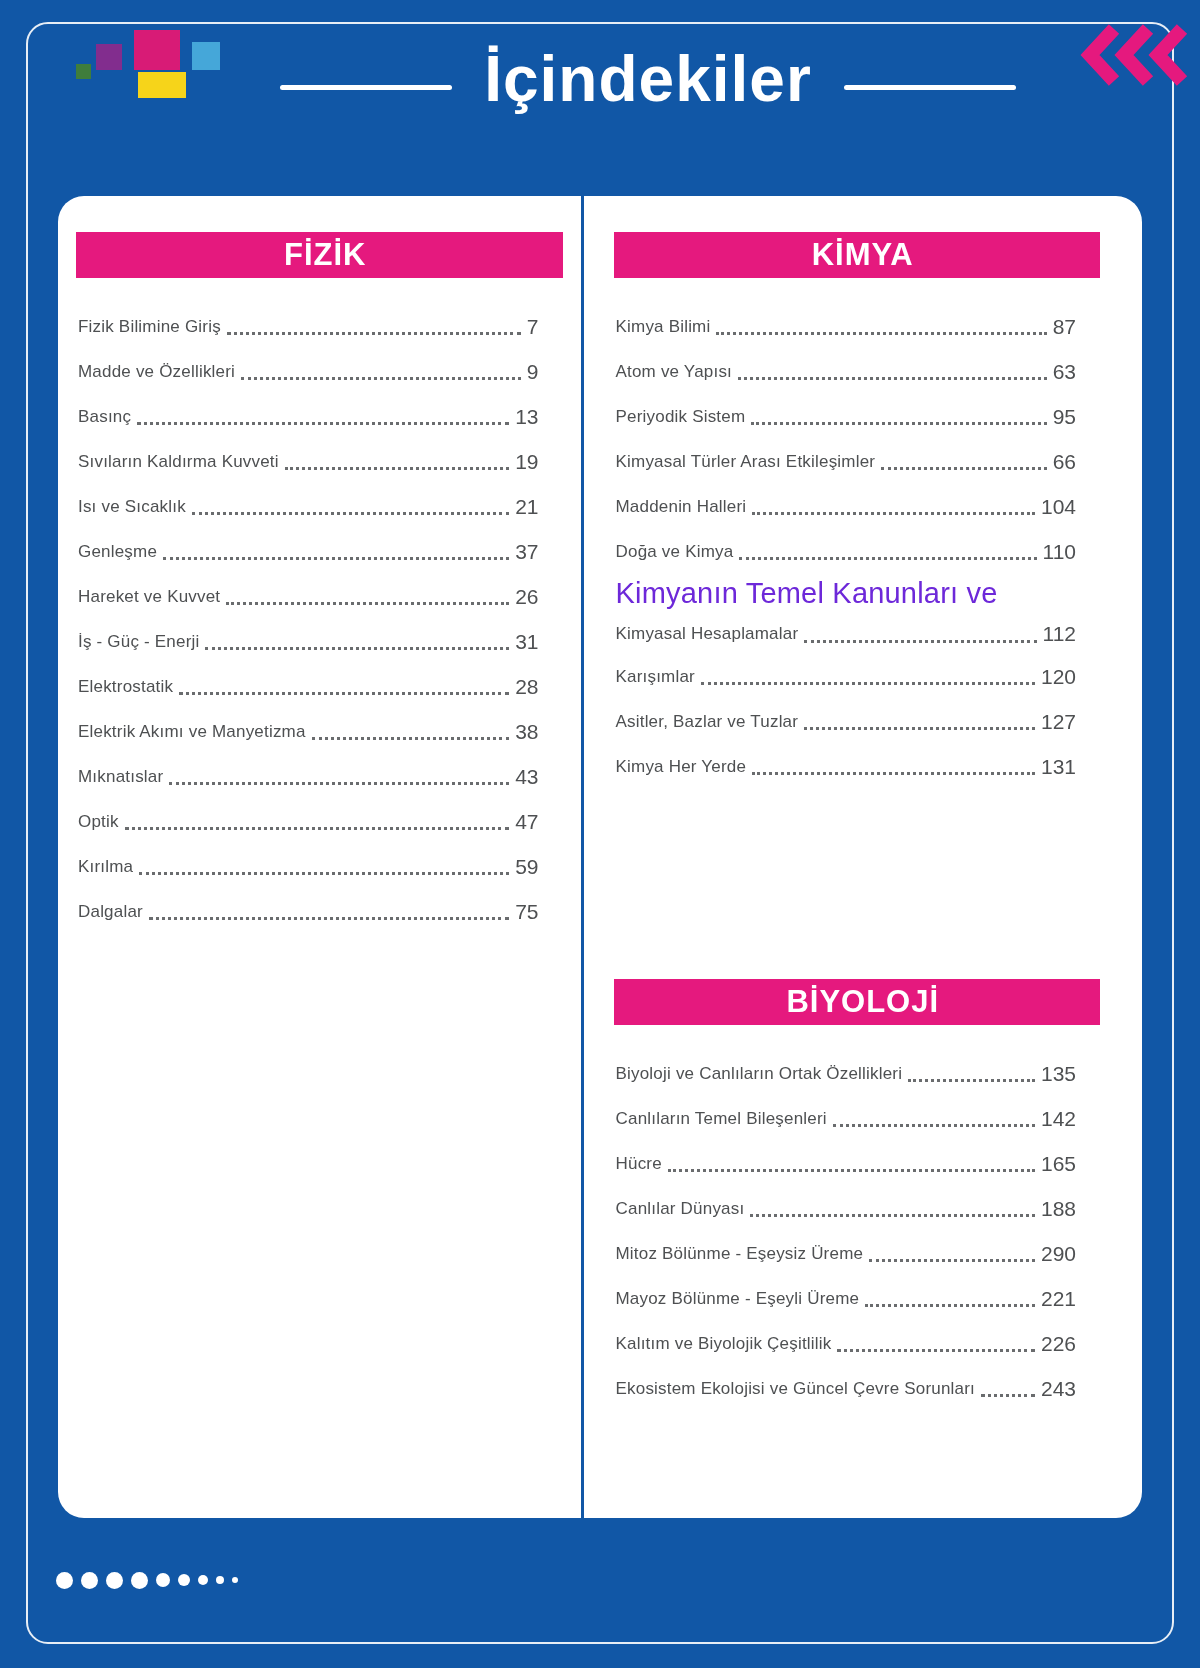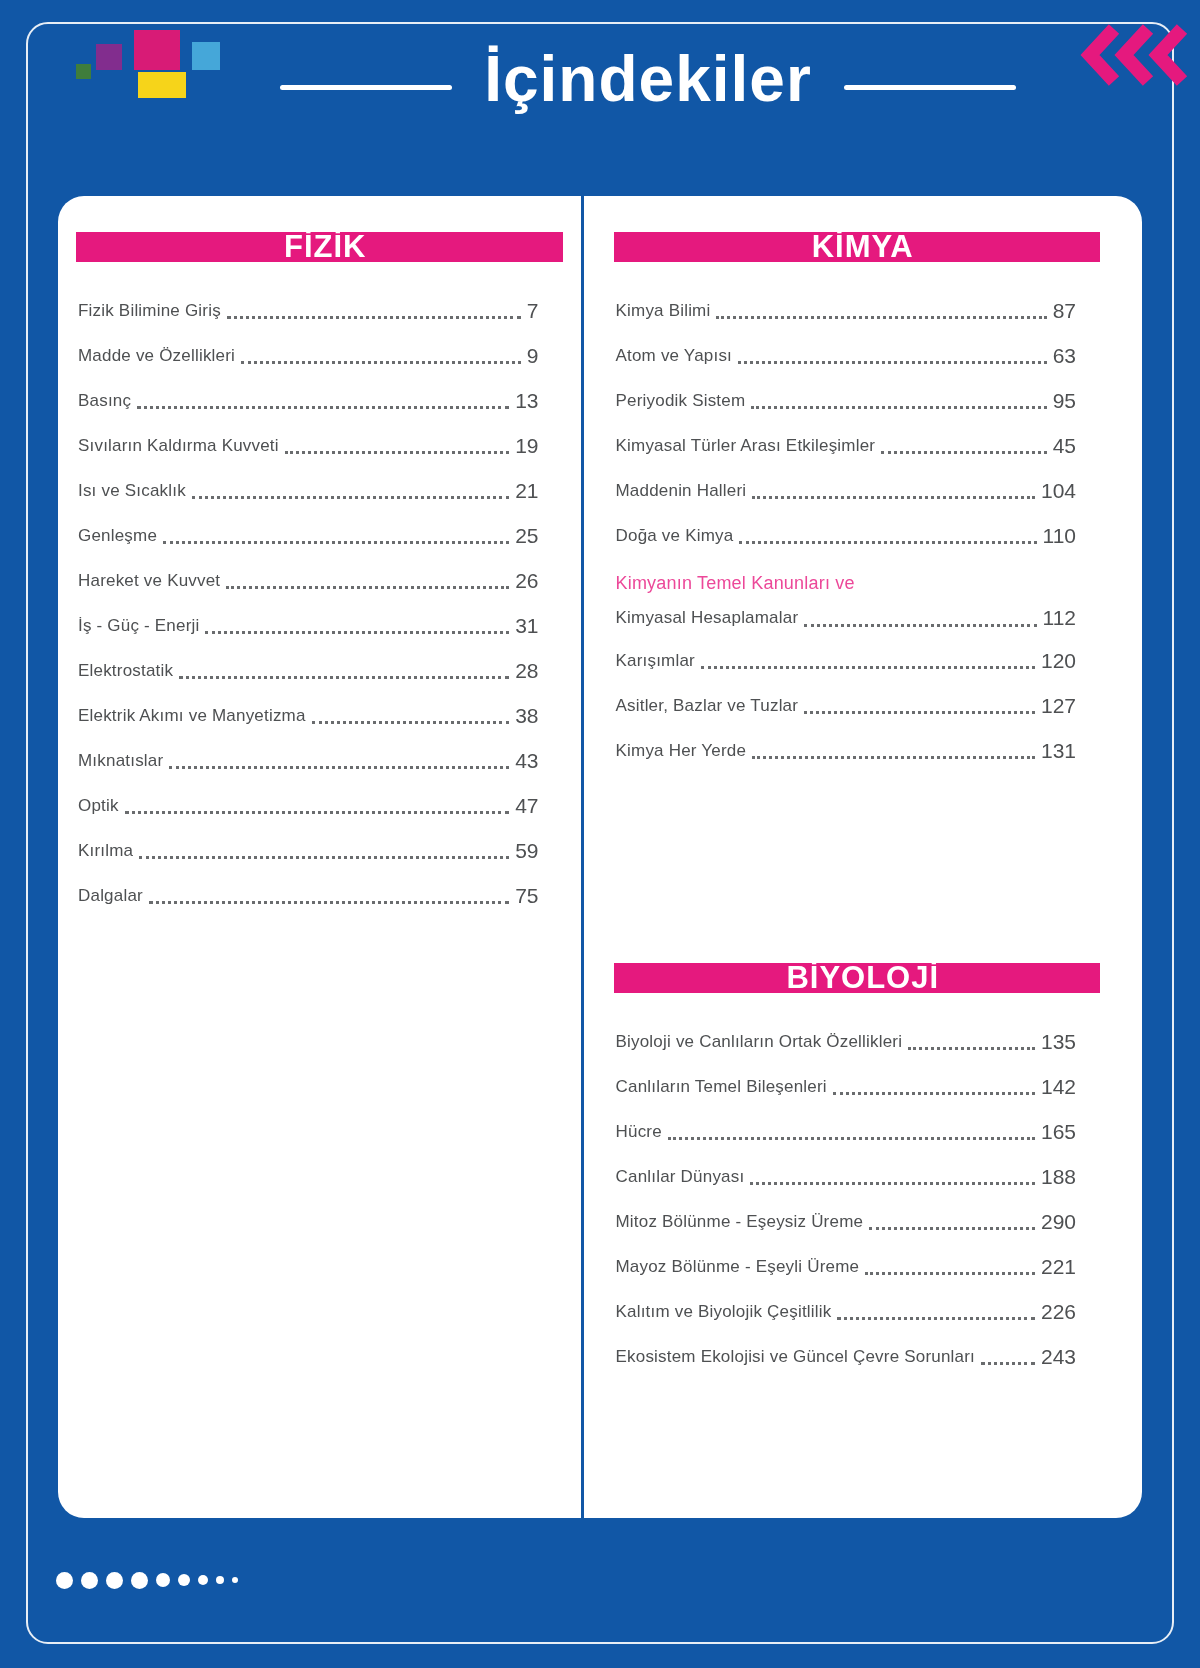--- a/index.html
+++ b/index.html
@@ -45,38 +45,38 @@
   .card {
     position:absolute; left:58px; top:196px; width:1084px; height:1322px;
     background:#ffffff; border-radius:26px;
     display:flex; overflow:hidden;
   }
   .col { flex:1; padding:36px 18px 0 18px; }
   .col-right { padding:36px 42px 0 30px; }
   .divider { width:3px; background:#1157a6; flex:0 0 3px; }
 
   .section-bar {
-    height:30px; background:#e5197e;
+    height:46px; background:#e5197e;
     display:flex; align-items:center; justify-content:center;
     color:#ffffff; font-size:31px; font-weight:bold; letter-spacing:1px;padding-left:12px;
   }
   .section-biyoloji { margin-top:190px; }
 
   .items { margin-top:26px; padding-right:24px; padding-left:2px; }
   .toc-row { height:45px; display:flex; align-items:center; }
   .toc-label { color:#4e5052; font-size:17px; white-space:nowrap; letter-spacing:.2px; }
   .toc-leader {
     flex:1; margin:0 6px;
     border-bottom:3px dotted #6a6c6e;
     transform:translateY(7px);
     min-width:14px;
   }
   .toc-page { color:#4e5052; font-size:21px; text-align:right; }
   .toc-preline { height:40px; display:flex; align-items:flex-end; padding-bottom:4px;
-                 color:#ec4899; font-size:18px; letter-spacing:.2px; }
+                 color:#6d28d9; font-size:29px; letter-spacing:.2px; }
   .toc-row.after-preline { height:40px; }
 
   
   .footer-dots {
     position:absolute; left:56px; bottom:78px; height:20px;
     display:flex; align-items:center; gap:8px;
   }
   .footer-dots i { display:block; background:#ffffff; border-radius:50%; }
 </style>
 </head>
@@ -136,21 +136,21 @@
             <span class="toc-page">19</span>
           </div>
           <div class="toc-row">
             <span class="toc-label">Isı ve Sıcaklık</span>
             <span class="toc-leader"></span>
             <span class="toc-page">21</span>
           </div>
           <div class="toc-row">
             <span class="toc-label">Genleşme</span>
             <span class="toc-leader"></span>
-            <span class="toc-page">25</span>
+            <span class="toc-page">37</span>
           </div>
           <div class="toc-row">
             <span class="toc-label">Hareket ve Kuvvet</span>
             <span class="toc-leader"></span>
             <span class="toc-page">26</span>
           </div>
           <div class="toc-row">
             <span class="toc-label">İş - Güç - Enerji</span>
             <span class="toc-leader"></span>
             <span class="toc-page">31</span>
@@ -208,21 +208,21 @@
             <span class="toc-page">63</span>
           </div>
           <div class="toc-row">
             <span class="toc-label">Periyodik Sistem</span>
             <span class="toc-leader"></span>
             <span class="toc-page">95</span>
           </div>
           <div class="toc-row">
             <span class="toc-label">Kimyasal Türler Arası Etkileşimler</span>
             <span class="toc-leader"></span>
-            <span class="toc-page">45</span>
+            <span class="toc-page">66</span>
           </div>
           <div class="toc-row">
             <span class="toc-label">Maddenin Halleri</span>
             <span class="toc-leader"></span>
             <span class="toc-page">104</span>
           </div>
           <div class="toc-row">
             <span class="toc-label">Doğa ve Kimya</span>
             <span class="toc-leader"></span>
             <span class="toc-page">110</span>

